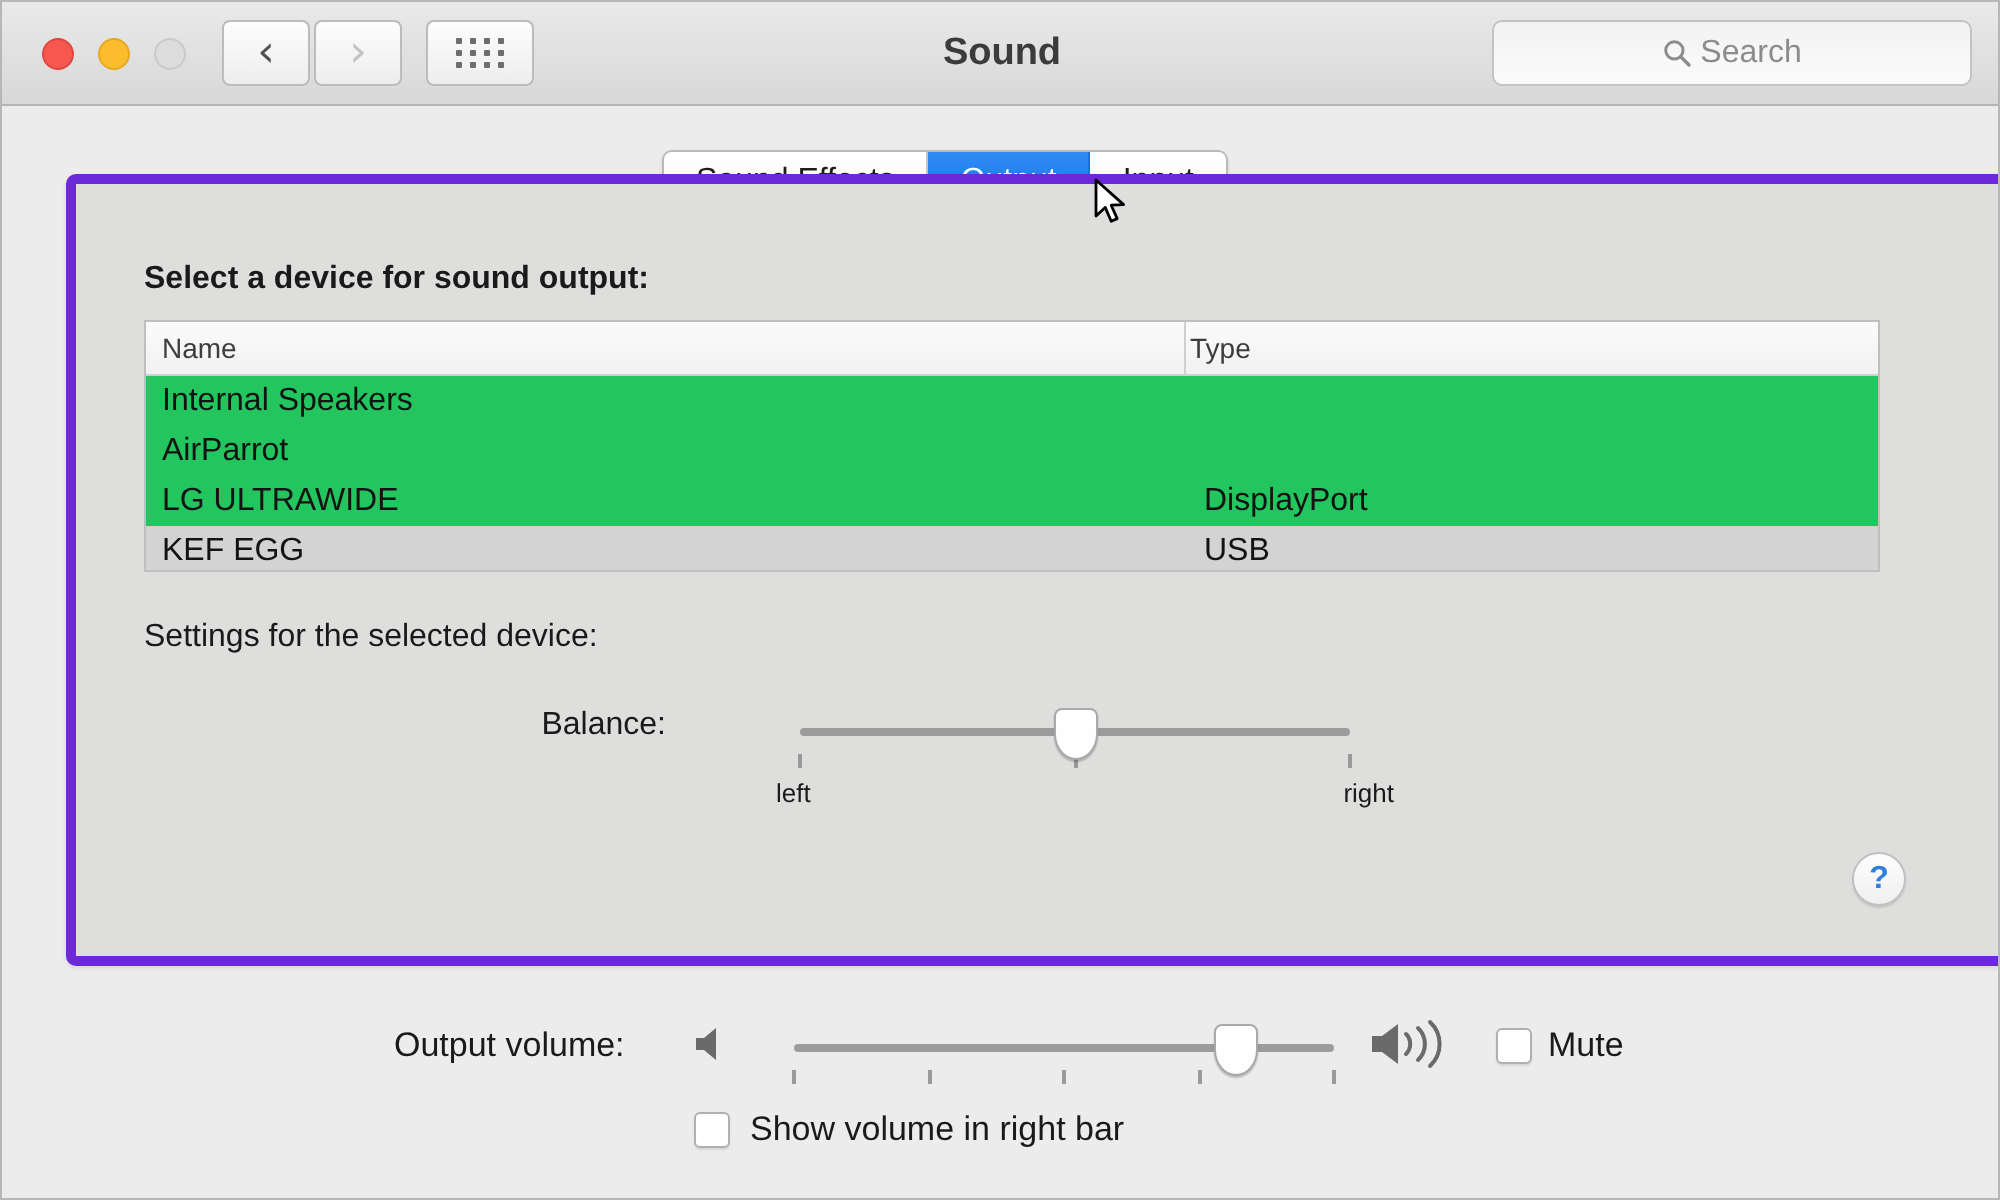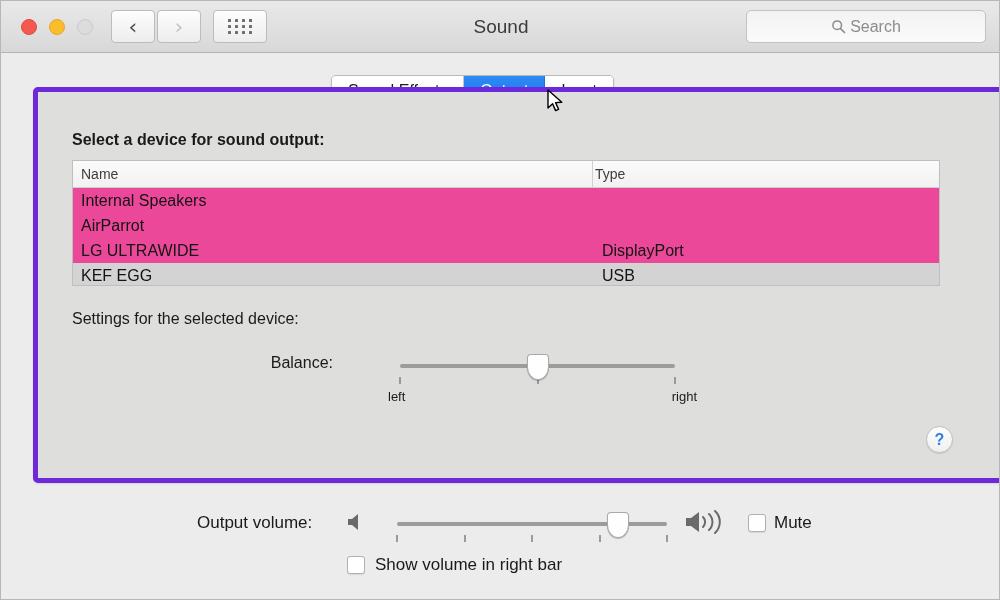--- a/index.html
+++ b/index.html
@@ -56,21 +56,21 @@
     border: 1px solid #bcbcbc; border-radius: 4px;
     box-shadow: 0 1px 0 rgba(255,255,255,.9) inset;
     display: flex; align-items: center; justify-content: center;
   }
   #grid-dots { display: grid; grid-template-columns: repeat(4, 4px); gap: 3px; }
   #grid-dots i { width: 3px; height: 3px; background: #6d6d6d; border-radius: .5px; display: block; }
 
   #win-title {
     position: absolute; left: 0; top: 0; width: 1000px; height: 52px;
     display: flex; align-items: center; justify-content: center;
-    font-size: 19px; color: #3b3b3b; font-weight: 400;
+    font-size: 19px; color: #3b3b3b; font-weight: 700;
   }
 
   #search-field {
     position: absolute; right: 15px; top: 9px;
     width: 240px; height: 33px;
     background: linear-gradient(to bottom, #f2f2f2 0%, #fbfbfb 100%);
     border: 1px solid #c3c3c3; border-radius: 5px;
     display: flex; align-items: center; justify-content: center; gap: 4px;
   }
   #search-placeholder { font-size: 16px; color: #8c8c8c; }
@@ -107,21 +107,21 @@
 
   #section-label-devices {
     position: absolute; left: 34px; top: 39px;
     font-size: 16px; font-weight: bold; color: #1a1a1a;
   }
 
   
   #device-table {
     position: absolute; left: 34px; top: 68px;
     width: 868px; height: 126px;
-    background: #ec4899;
+    background: #22c55e;
     border: 1px solid #bfbfbf;
     overflow: hidden;
   }
   #table-head {
     display: flex; height: 27px;
     background: linear-gradient(to bottom, #fbfbfb 0%, #f1f1f1 100%);
     border-bottom: 1px solid #cfcfcf;
   }
   .th {
     font-size: 14px; color: #3d3d3d;

